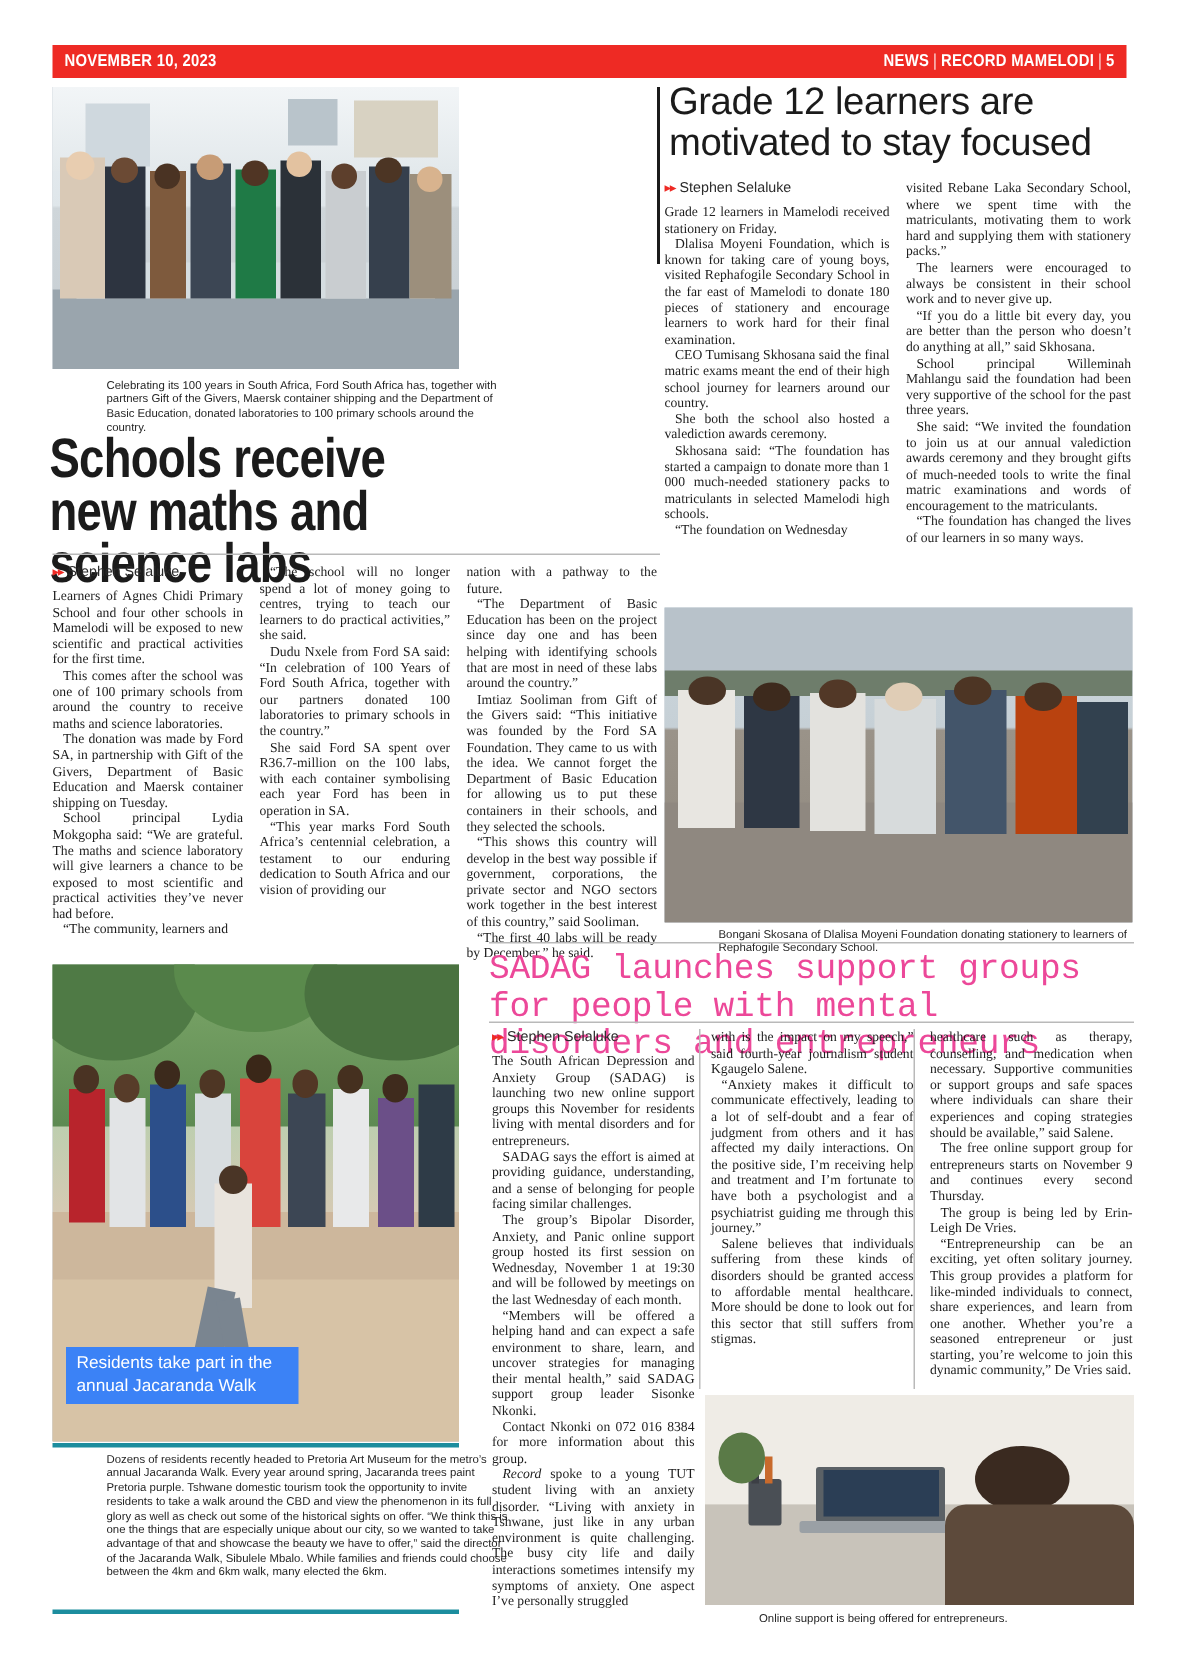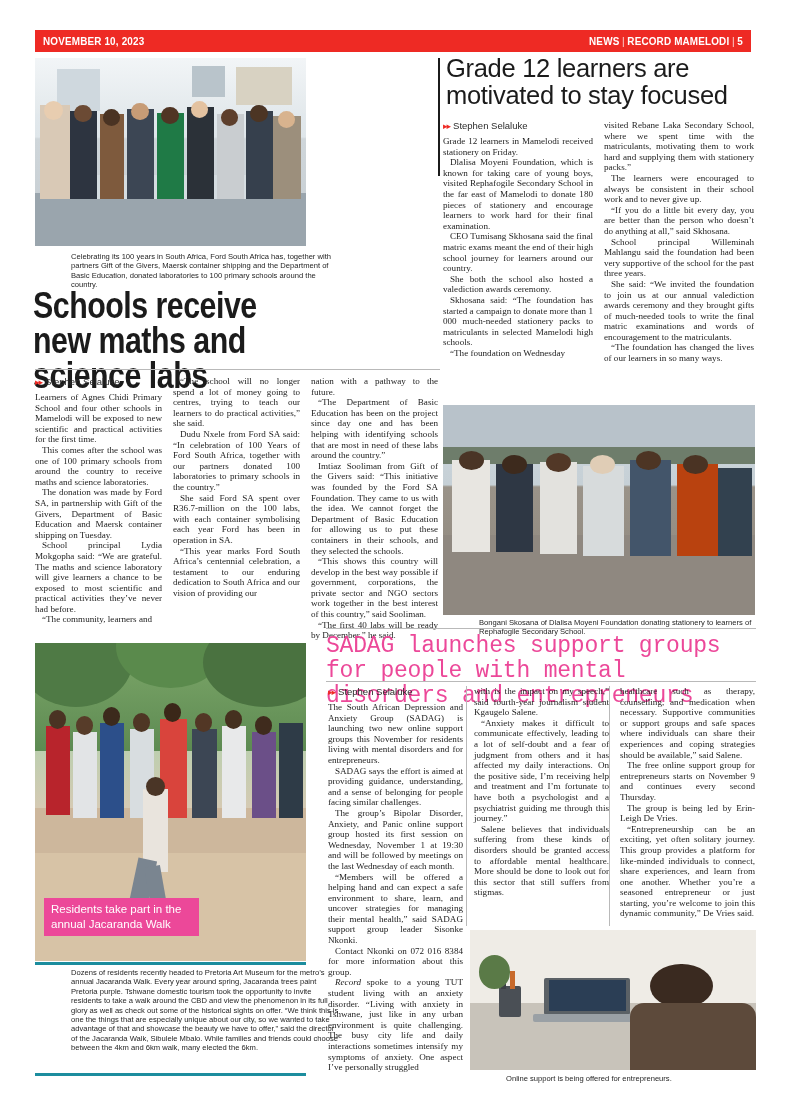--- a/index.html
+++ b/index.html
@@ -87,21 +87,21 @@
   #a3-cols { position:absolute; left:328px; top:686px; width:428px; height:300px;
              display:flex; gap:11px; }
   #a3-cols .col { width:135px; }
   #a3-photo { left:470px; top:930px; width:286px; height:140px; }
   #a3-caption { position:absolute; left:470px; top:1074px; width:286px; }
 
   
   #a4-photo { left:35px; top:643px; width:271px; height:318px; }
   #a4-overlay {
     position:absolute; left:44px; top:898px; width:155px;
-    background:#ec4899; color:#fff;
+    background:#3b82f6; color:#fff;
     font-family:"Liberation Sans", sans-serif;
     font-size:11.5px; line-height:14.5px; padding:4px 6px 5px 7px;
   }
   #a4-caption { position:absolute; left:35px; top:968px; width:271px; }
   #a4-topbar { position:absolute; left:35px; top:962px; width:271px; height:3px; background:#1c8d9e; }
   #a4-botbar { position:absolute; left:35px; top:1073px; width:271px; height:3px; background:#1c8d9e; }
 
   
   .p-bg { position:absolute; inset:0; }
   .blob { position:absolute; border-radius:50%; }

